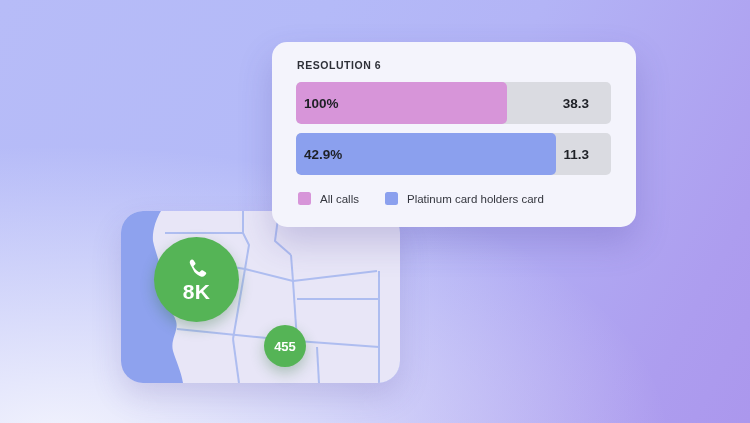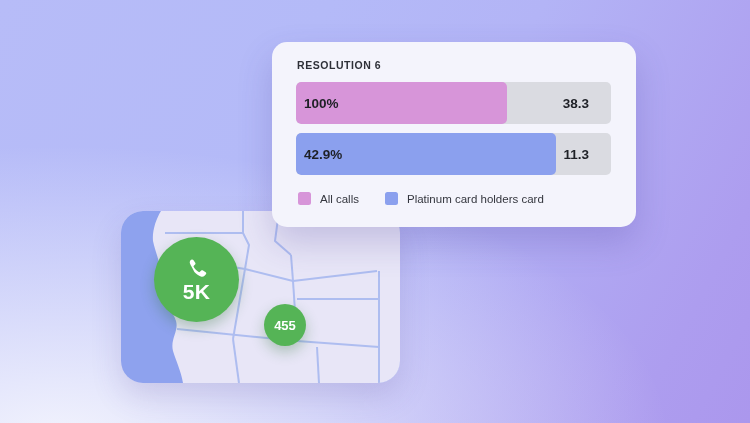--- a/index.html
+++ b/index.html
@@ -71,21 +71,21 @@
     margin-bottom: 1px;
   }
   .marker-large .marker-label {
     font-size: 21px;
     font-weight: bold;
     letter-spacing: 0.3px;
     line-height: 1;
   }
   .marker-small {
     left: 264px;
-    top: 304px;
+    top: 325px;
     width: 42px;
     height: 42px;
   }
   .marker-small .marker-label {
     font-size: 13px;
     font-weight: bold;
     line-height: 1;
   }
 
   
@@ -222,21 +222,21 @@
 
   <div class="marker marker-large">
     <svg class="marker-icon" viewBox="0 0 24 24" fill="#FFFFFF">
       <path d="M6.6 2.9c.6-.6 1.6-.5 2.1.2l2 2.8c.4.6.3 1.4-.2 1.9L9.2 9.1
                c-.3.3-.4.8-.2 1.2.5 1 1.3 2.1 2.3 3.1s2.1 1.8 3.1 2.3
                c.4.2.9.1 1.2-.2l1.3-1.3c.5-.5 1.3-.6 1.9-.2l2.8 2
                c.7.5.8 1.5.2 2.1l-1.4 1.4c-1 1-2.5 1.3-3.8.8
                -2.3-.9-4.7-2.5-6.8-4.6C7.7 11.6 6.1 9.2 5.2 6.9
                c-.5-1.3-.2-2.8.8-3.8l.6-.2z"></path>
     </svg>
-    <span class="marker-label">5K</span>
+    <span class="marker-label">8K</span>
   </div>
 
   <div class="marker marker-small">
     <span class="marker-label">455</span>
   </div>
 
   <div class="panel">
 
 
     <div class="panel-body">

